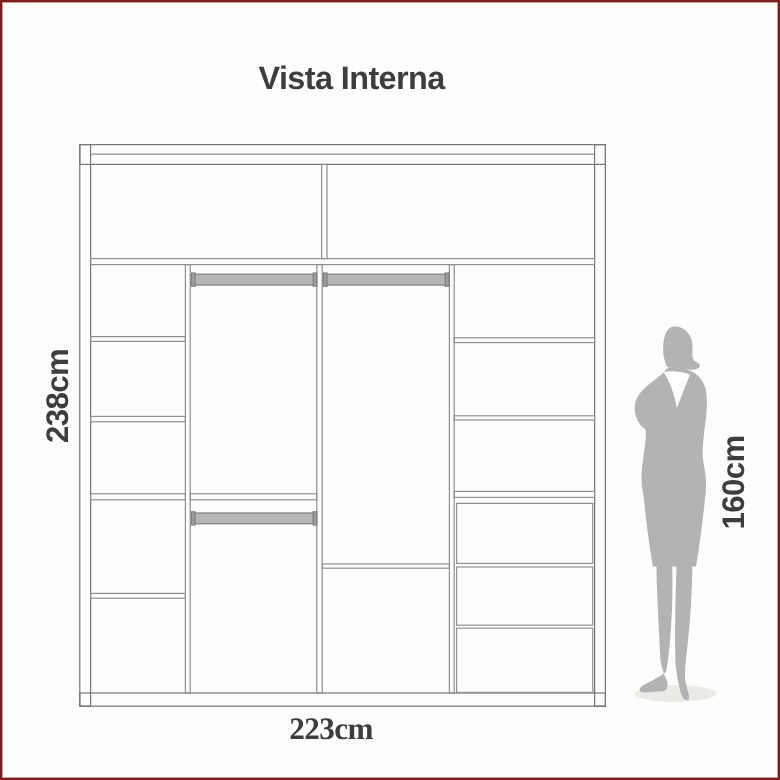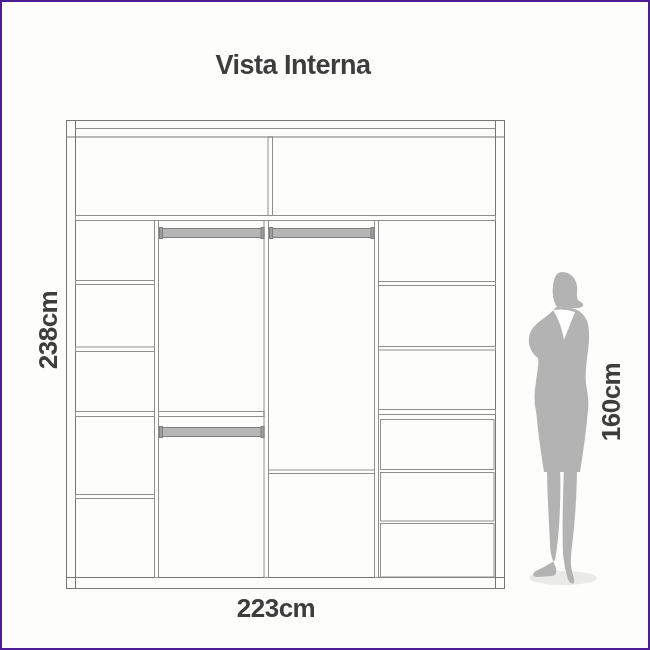--- a/index.html
+++ b/index.html
@@ -1,41 +1,41 @@
 <!DOCTYPE html>
 <html><head>
 <meta charset="utf-8">
 <style>
   html,body{margin:0;padding:0;background:#fff;}
   #canvas{
     position:relative;
     width:650px;height:650px;
     background:#fdfdfc;
     box-sizing:border-box;
-    border:2px solid #4c1d95;
+    border:2px solid #7f1d1d;
     overflow:hidden;
     font-family:"Liberation Sans", sans-serif;
   }
   .dim-label{
     position:absolute;
     font-size:26px;
     font-weight:700;
     letter-spacing:-0.5px;
     color:#3d3d3d;
     text-align:center;
     line-height:30px;
   }
   #title{
     position:absolute;
     left:166px;top:48px;width:250px;height:30px;
     font-size:27px;font-weight:700;letter-spacing:-0.5px;
     color:#3d3d3d;text-align:center;line-height:30px;
   }
   #height-label{ left:-29px; top:313px; width:150px; height:30px; transform:rotate(-90deg); }
-  #width-label{ left:199px; top:591px; width:150px; height:28px; }
+  #width-label{ left:199px; top:591px; width:150px; height:28px;font-family:Liberation Serif, serif; }
   #person-height-label{ left:534px; top:385px; width:150px; height:30px; transform:rotate(-90deg); }
   svg{position:absolute;display:block;}
   #wardrobe-svg{left:0;top:0;}
   #person-svg{left:518px;top:264px;}
 </style>
 </head>
 <body>
 
 <div id="canvas">
 

